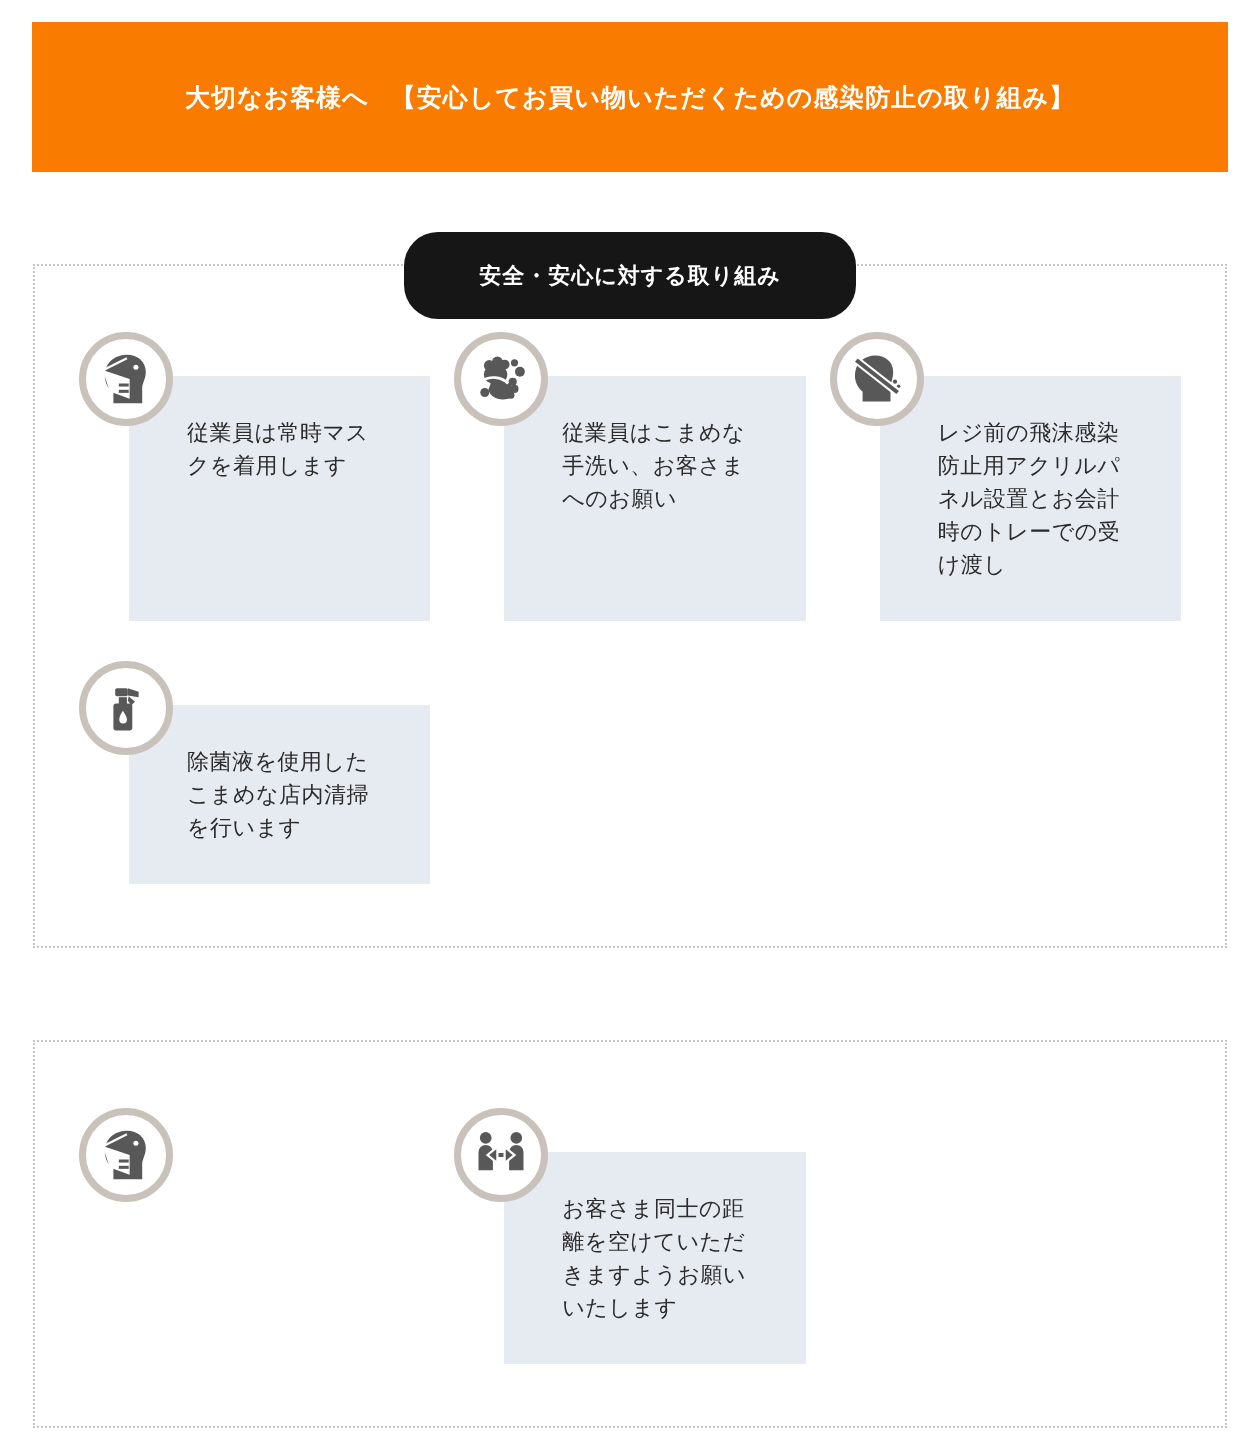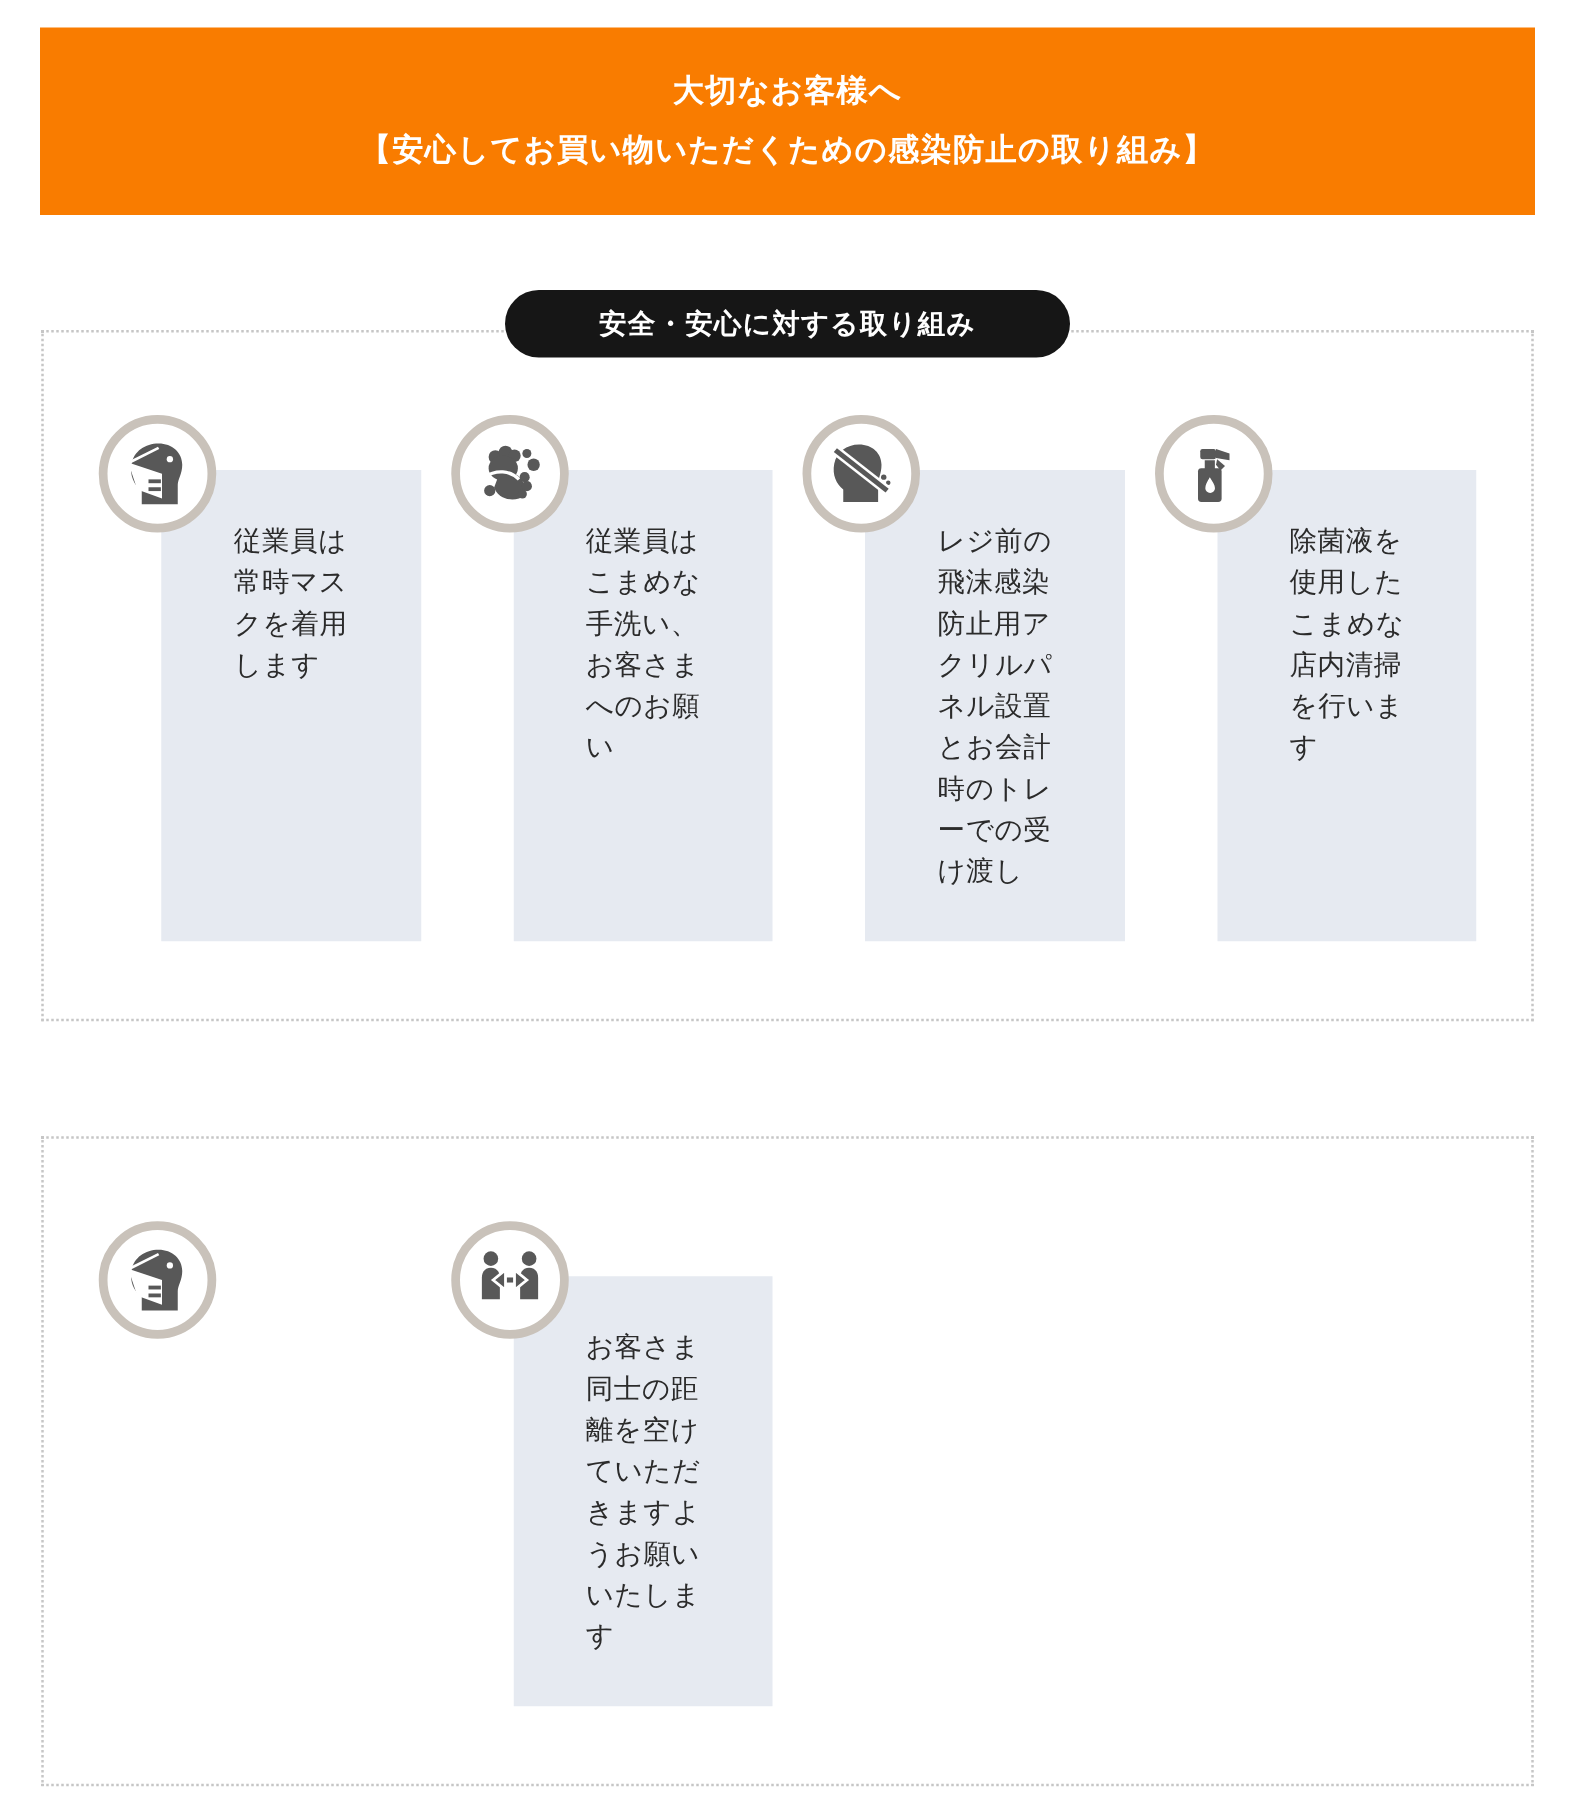--- a/index.html
+++ b/index.html
@@ -20,21 +20,21 @@
     font-family:"Liberation Sans","DejaVu Sans",sans-serif;
     color:var(--text);
   }
   
   .banner{
     margin:22px 32px 0;
     height:150px;
     background:var(--accent);
     color:var(--banner-text);
     display:flex;
-    flex-direction:column;
+    flex-direction:row;
     align-items:center;
     justify-content:center;
     gap:22px;
   }
   .banner p{
     margin:0;
     font-size:25px;
     font-weight:700;
     letter-spacing:1px;
     line-height:1;
@@ -46,38 +46,38 @@
     margin:92px 33px 0;
     border:2px dotted var(--border-dot);
     padding:66px 44px 62px;
   }
   .pill{
     position:absolute;
     top:-34px;
     left:50%;
     transform:translateX(-50%);
     min-width:452px;
-    height:54px;
+    height:87px;
     padding:0 60px;
     background:var(--pill-bg);
     border-radius:34px;
     display:flex;
     align-items:center;
     justify-content:center;
   }
   .pill-text{
     color:#fff;
     font-size:22px;
     font-weight:700;
     letter-spacing:1px;
     white-space:nowrap;
   }
   .grid{
     display:grid;
-    grid-template-columns:1fr 1fr 1fr 1fr;
+    grid-template-columns:1fr 1fr 1fr;
     column-gap:24px;
     row-gap:40px;
   }
   .item{
     position:relative;
     display:flex;
     padding:44px 0 0 50px;
   }
   .circle{
     position:absolute;

